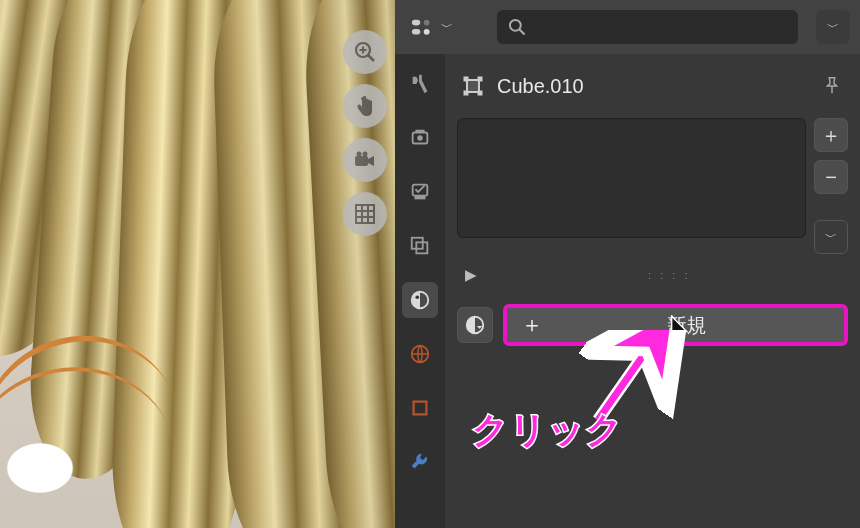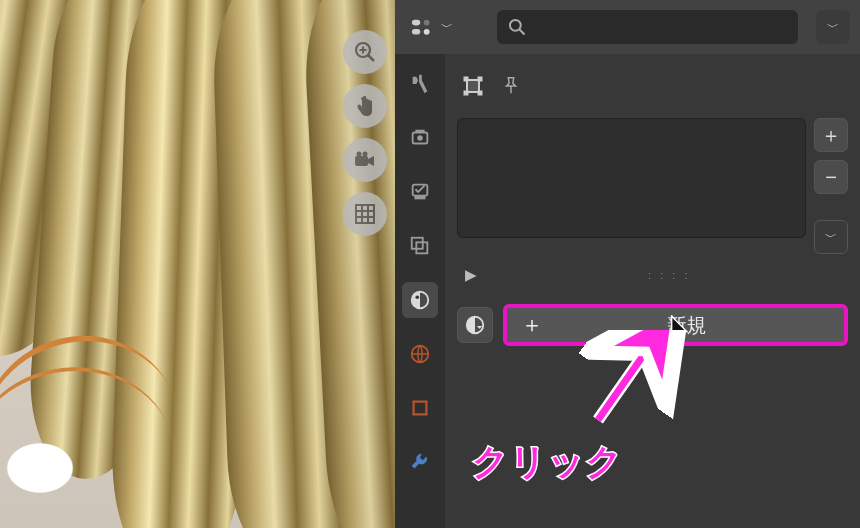--- a/index.html
+++ b/index.html
@@ -205,21 +205,21 @@
   .cursor-arrow svg { width:28px; height:28px; }
 
   
   .anno-arrow {
     position:absolute;
     left:538px; top:330px;
     pointer-events:none;
   }
   .anno-text {
     position:absolute;
-    left:472px; top:438px;
+    left:472px; top:406px;
     font-size:36px; font-weight:800;
     color:#ff29e0;
     -webkit-text-stroke: 3px #fff;
     paint-order: stroke fill;
     text-shadow: 0 0 0 #fff;
     pointer-events:none;
     letter-spacing:1px;
   }
 </style>
 </head>
@@ -354,20 +354,21 @@
       <div class="obj-row">
         <span class="obj-icon">
           <svg viewBox="0 0 24 24">
               <rect x="6" y="6" width="12" height="12" fill="#555" stroke="#ccc" stroke-width="2"></rect>
               <rect x="3" y="3" width="4" height="4" fill="#ccc"></rect>
               <rect x="17" y="3" width="4" height="4" fill="#ccc"></rect>
               <rect x="3" y="17" width="4" height="4" fill="#ccc"></rect>
               <rect x="17" y="17" width="4" height="4" fill="#ccc"></rect>
             </svg>
         </span>
+        <span class="obj-name">Cube.010</span>
         <span class="pin">
           <svg viewBox="0 0 24 24">
               <path d="M9 3h6l-1 6 3 3H7l3-3-1-6zM12 12v8"></path>
             </svg>
         </span>
       </div>
 
       <div class="slot-area">
         <div class="slot-box"></div>
         <div class="slot-btns">

